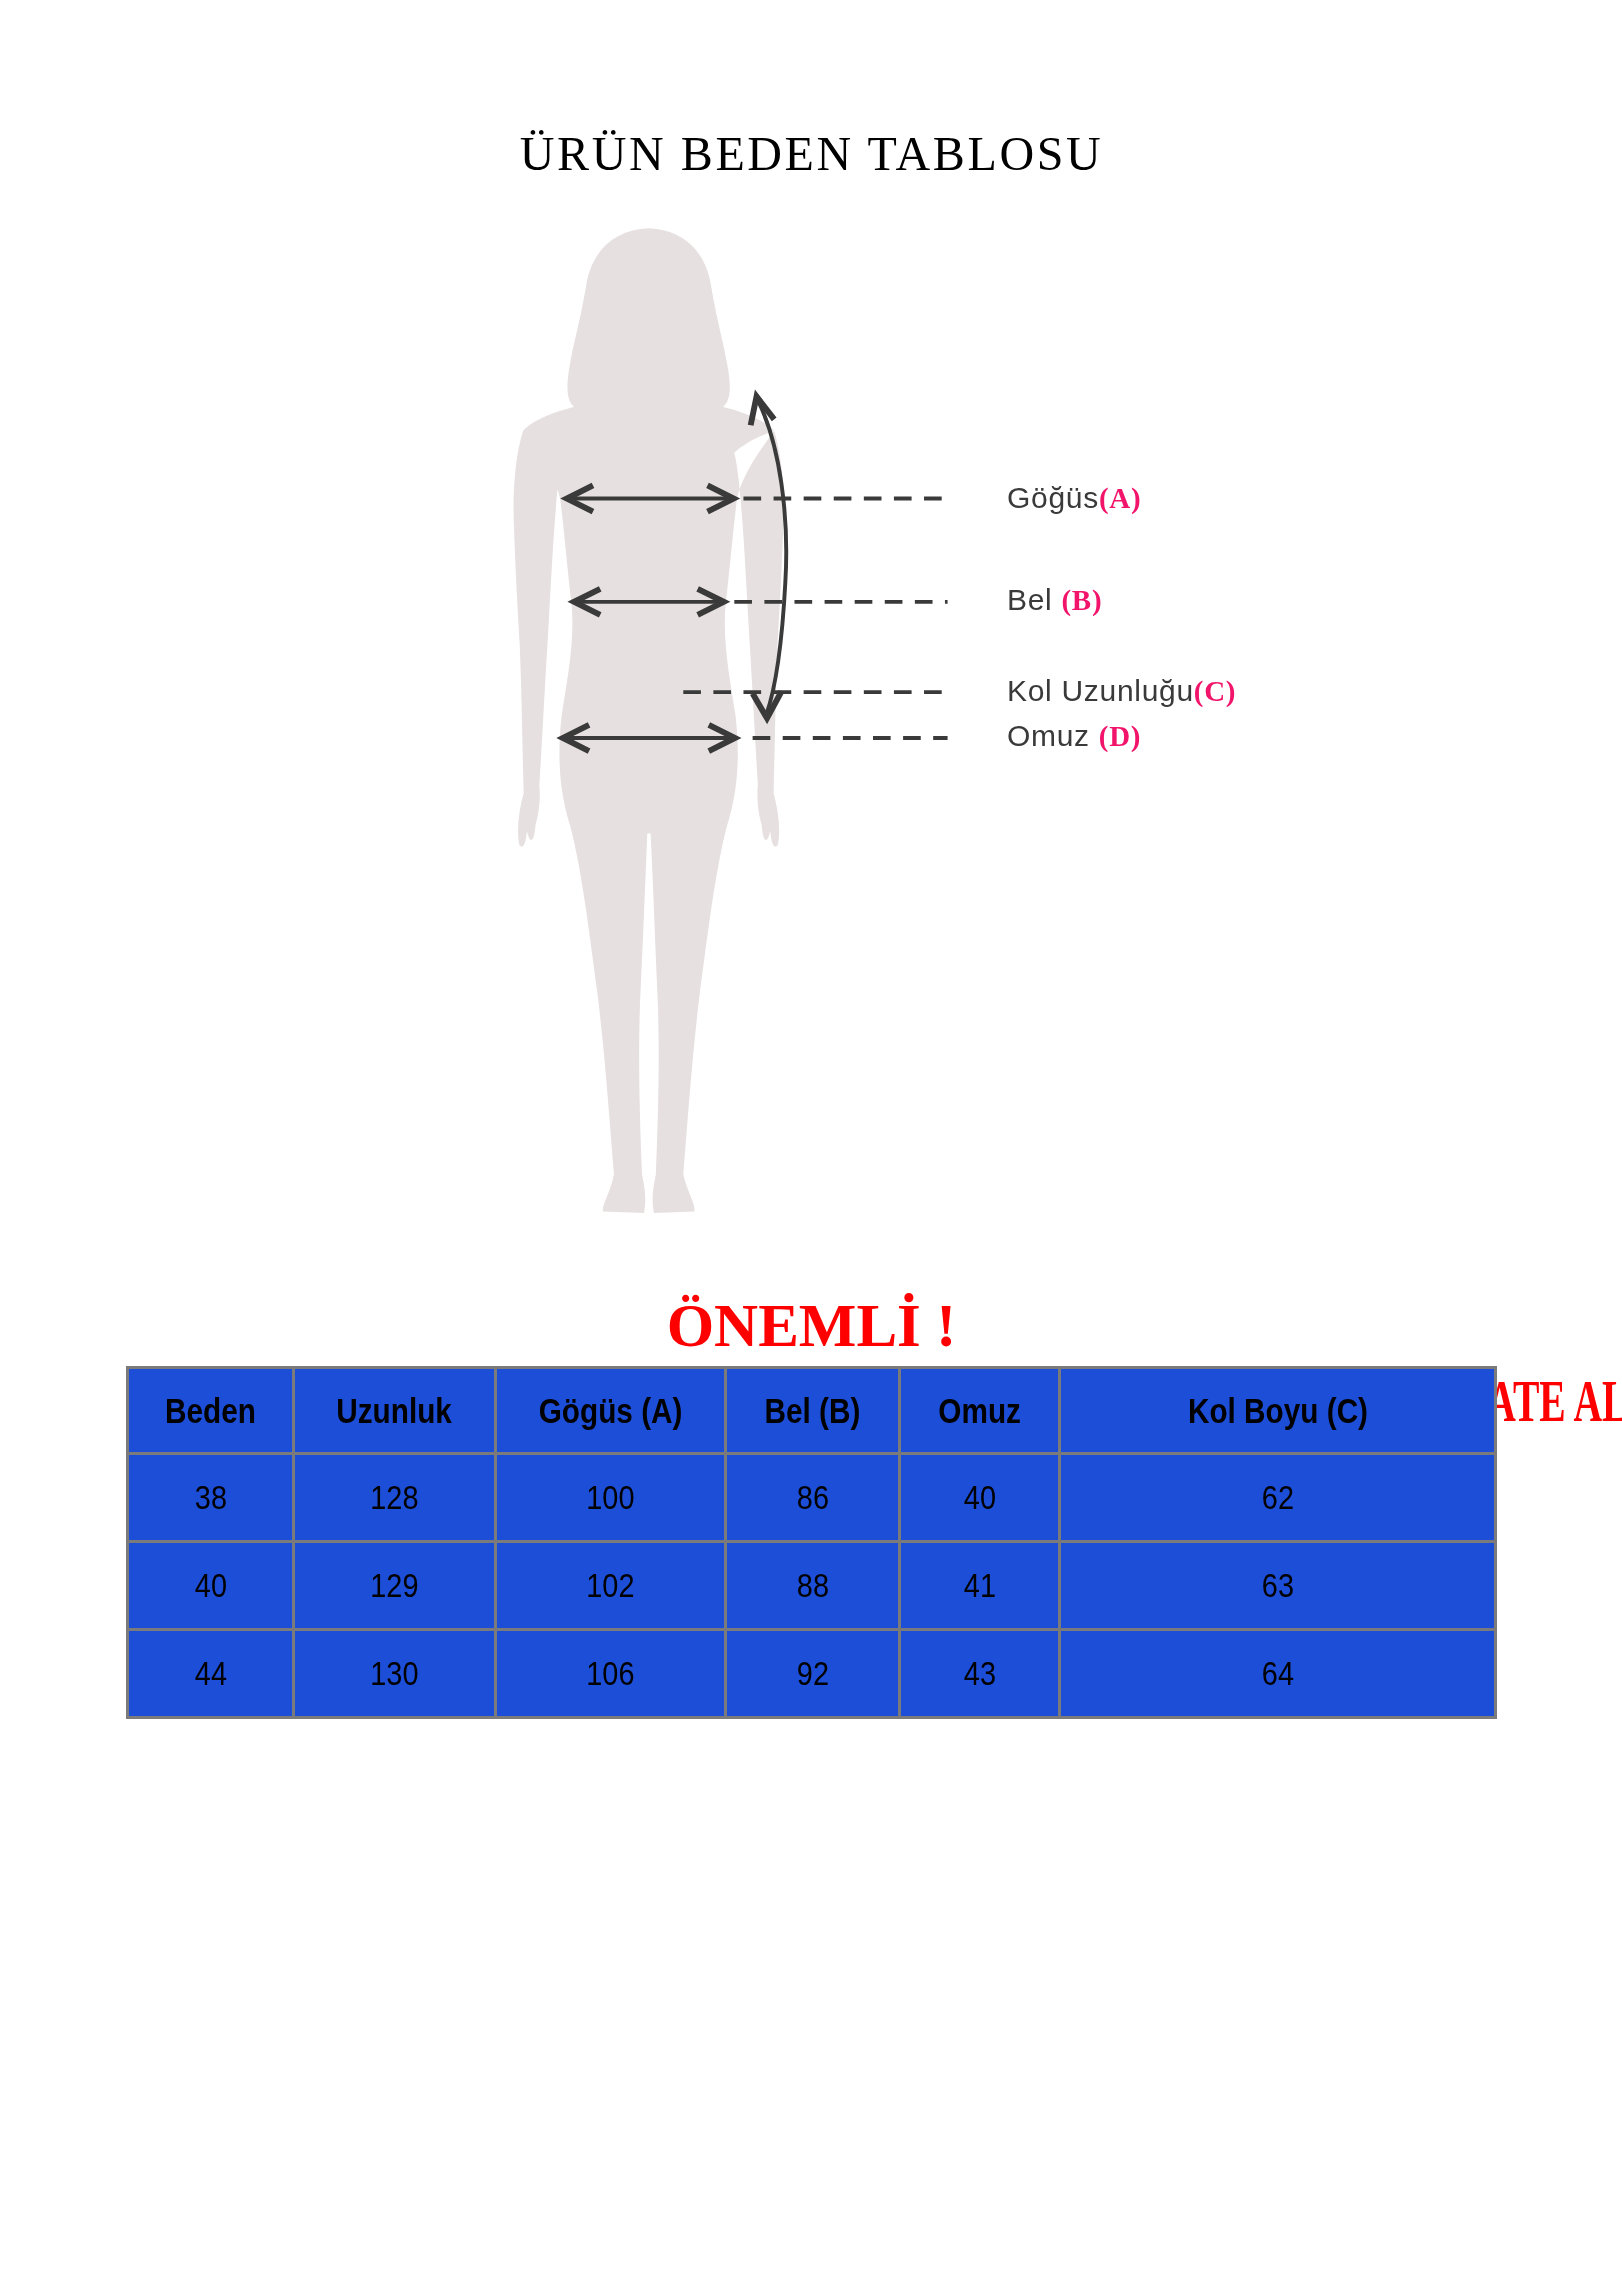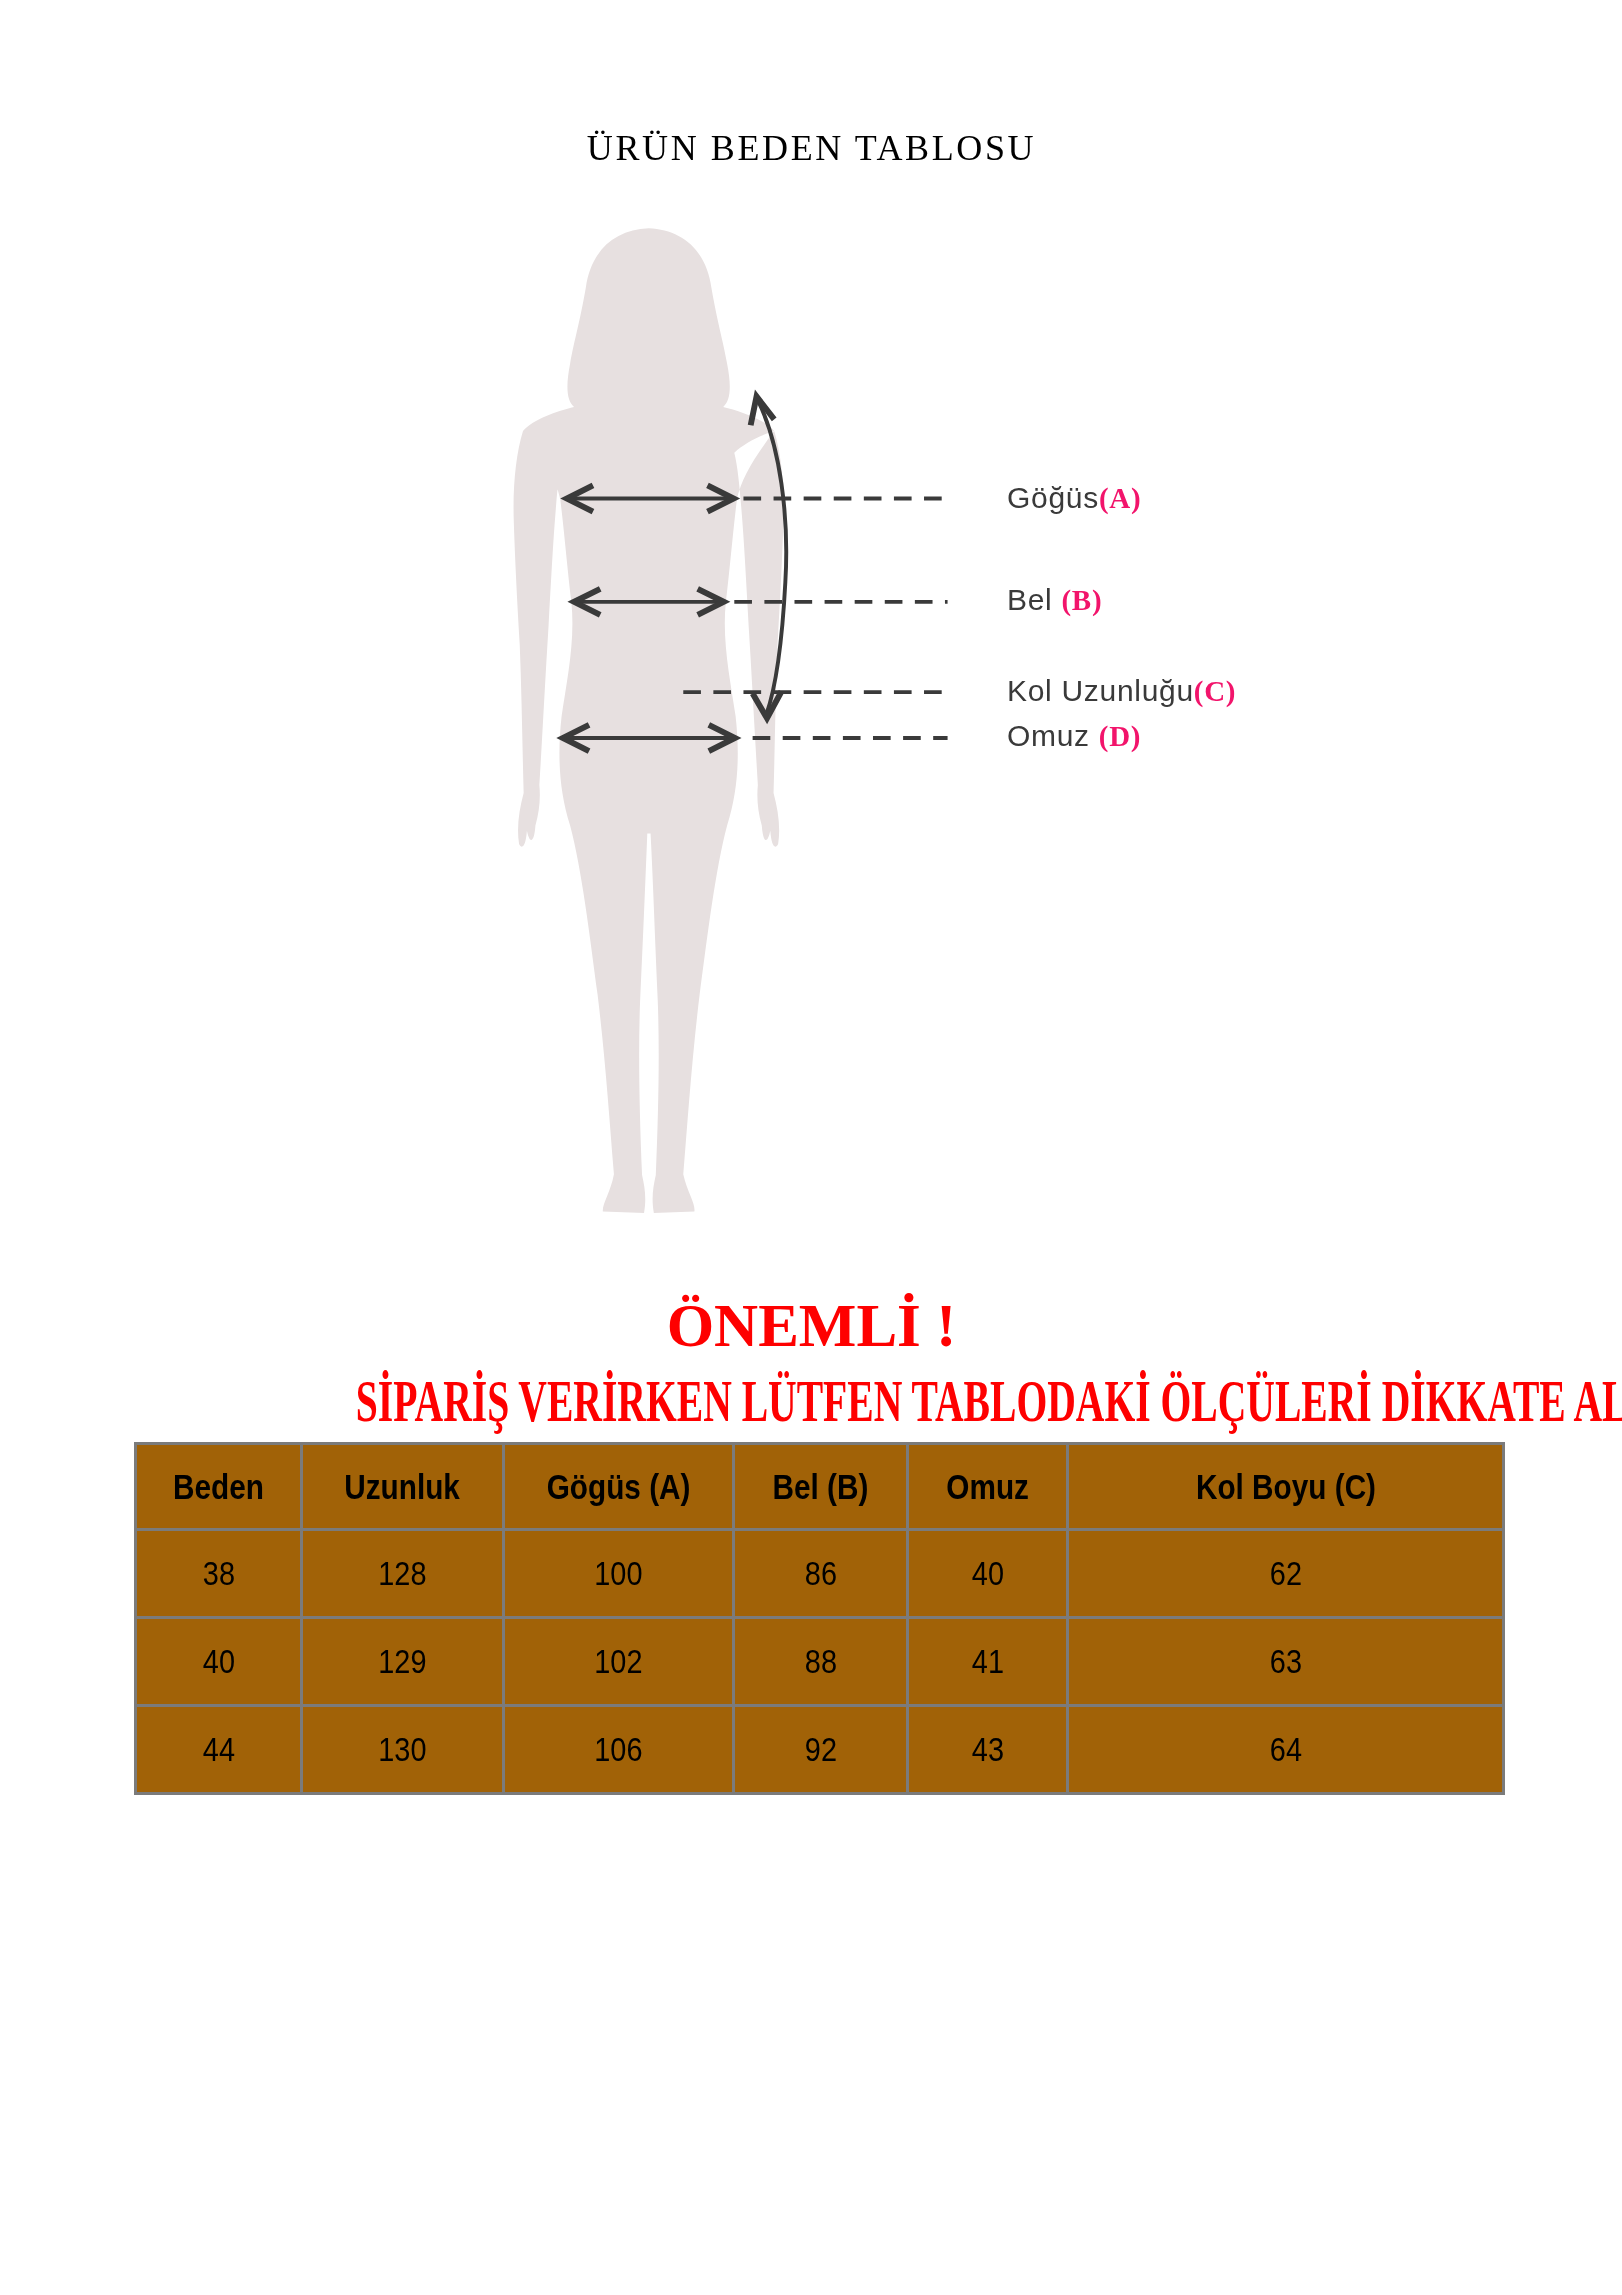--- a/index.html
+++ b/index.html
@@ -2,21 +2,21 @@
 <html style="font-size:10.5px"><head>
 <meta charset="utf-8">
 <style>
   html,body{margin:0;padding:0;}
   body{
     width:1623px;height:2295px;position:relative;background:#ffffff;
     font-family:"Liberation Sans", sans-serif;overflow:hidden;
   }
   .page-title{
     position:absolute;top:130px;left:0;width:1623px;text-align:center;
-    font-family:"Liberation Serif", serif;font-size:36px;line-height:1;
+    font-family:"Liberation Serif", serif;font-size:48px;line-height:1;
     letter-spacing:2.6px;color:#000;white-space:nowrap;
   }
   .fig-svg{position:absolute;left:0;top:0;}
   .meas-label{
     position:absolute;left:1007px;height:35px;line-height:32px;
     color:#3a3a3a;font-size:30px;letter-spacing:0.7px;white-space:nowrap;
   }
   .meas-label .letter{
     font-family:"Liberation Serif", serif;font-weight:bold;
     color:#f2146b;font-size:29px;
@@ -26,22 +26,22 @@
     font-family:"Liberation Serif", serif;font-weight:bold;
     font-size:61px;line-height:1.1;color:#fe0000;white-space:nowrap;
   }
   .warn-sub{position:absolute;top:1370px;left:0;width:1623px;text-align:center;}
   .warn-sub .inner{
     display:inline-block;font-family:"Liberation Serif", serif;font-weight:bold;
     font-size:60px;line-height:1.05;color:#fe0000;white-space:nowrap;
     transform:scaleX(0.66);transform-origin:center;
   }
   table.size-table{
-    position:absolute;left:126px;top:1442px;width:1370px;
-    border-collapse:collapse;table-layout:fixed;background:#a16207;margin-left:8px;
+    position:absolute;left:126px;top:1366px;width:1370px;
+    border-collapse:collapse;table-layout:fixed;background:#1d4ed8;
   }
   .size-table td{
     border:3.3px solid #7b7b7b;text-align:center;vertical-align:middle;
     padding:0;color:#000;
   }
   .size-table tr.hdr{height:86px;}
   .size-table tr.row{height:88px;}
   .cond{display:inline-block;transform:scaleX(0.85);transform-origin:center;white-space:nowrap;}
   .hdr .cond{font-weight:bold;font-size:35px;}
   .row .cond{font-weight:400;font-size:34px;}

